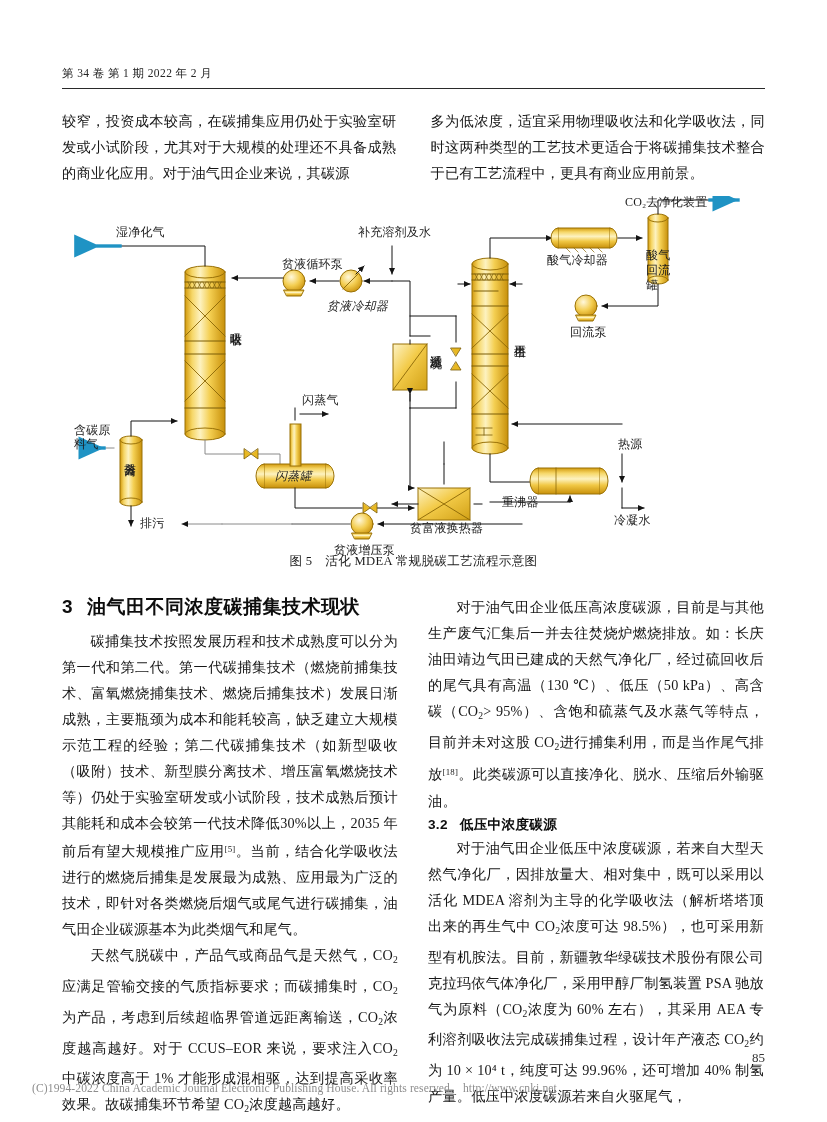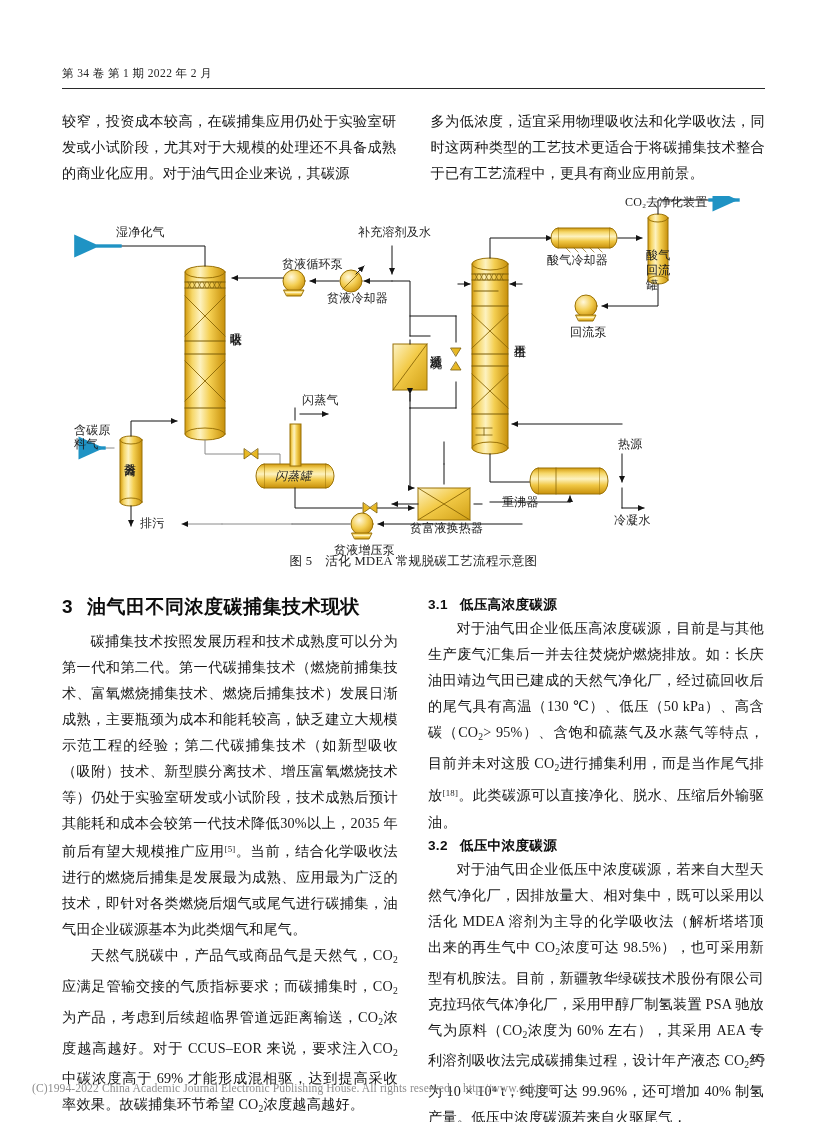--- a/index.html
+++ b/index.html
@@ -317,21 +317,21 @@
       </g>
     </svg>
 
     
     <span class="lbl" style="left:30px;top:30px;margin-left:24px;">湿净化气</span>
     <span class="lbl" style="left:12px;top:228px;width:40px;line-height:1.15;white-space:normal;">含碳原料气</span>
     <span class="lbl vert" style="left:62px;top:258px;">分离器</span>
     <span class="lbl" style="left:78px;top:322px;font-family:Liberation Mono, monospace;">排污</span>
     <span class="lbl vert" style="left:168px;top:128px;">吸收塔</span>
     <span class="lbl" style="left:220px;top:62px;text-align:center;">贫液循环泵</span>
-    <span class="lbl" style="left:265px;top:96px;">贫液冷却器</span>
+    <span class="lbl" style="left:265px;top:104px;font-style:italic;">贫液冷却器</span>
     <span class="lbl" style="left:296px;top:30px;">补充溶剂及水</span>
     <span class="lbl vert" style="left:368px;top:150px;">过滤系统</span>
     <span class="lbl" style="left:240px;top:198px;">闪蒸气</span>
     <span class="lbl" style="left:213px;top:274px;font-style:italic;">闪蒸罐</span>
     <span class="lbl" style="left:348px;top:326px;">贫富液换热器</span>
     <span class="lbl" style="left:272px;top:348px;">贫液增压泵</span>
     <span class="lbl vert" style="left:452px;top:140px;">再生塔</span>
     <span class="lbl" style="left:485px;top:58px;">酸气冷却器</span>
     <span class="lbl" style="left:584px;top:28px;width:26px;line-height:1.25;white-space:normal;margin-top:24px;">酸气回流罐</span>
     <span class="lbl" style="left:563px;top:0px;">CO₂去净化装置</span>
@@ -344,27 +344,24 @@
   <div class="figcap">图 5　活化 MDEA 常规脱碳工艺流程示意图</div>
 
   <div class="sec-h1">
     <span class="num">3</span><span>油气田不同浓度碳捕集技术现状</span>
   </div>
 
   <div class="bodycols">
 
     <div class="col left">
       <div class="ptext indent"><span>碳捕集技术按照发展历程和技术成熟度可以分为第一代和第二代。第一代碳捕集技术（燃烧前捕集技术、富氧燃烧捕集技术、燃烧后捕集技术）发展日渐成熟，主要瓶颈为成本和能耗较高，缺乏建立大规模示范工程的经验；第二代碳捕集技术（如新型吸收（吸附）技术、新型膜分离技术、增压富氧燃烧技术等）仍处于实验室研发或小试阶段，技术成熟后预计其能耗和成本会较第一代技术降低30%以上，2035 年前后有望大规模推广应用</span><sup>[5]</sup><span>。当前，结合化学吸收法进行的燃烧后捕集是发展最为成熟、应用最为广泛的技术，即针对各类燃烧后烟气或尾气进行碳捕集，油气田企业碳源基本为此类烟气和尾气。</span></div>
-      <div class="ptext indent"><span>天然气脱碳中，产品气或商品气是天然气，CO</span><sub>2</sub><span>应满足管输交接的气质指标要求；而碳捕集时，CO</span><sub>2</sub><span>为产品，考虑到后续超临界管道远距离输送，CO</span><sub>2</sub><span>浓度越高越好。对于 CCUS–EOR 来说，要求注入</span><span>CO</span><sub>2</sub><span>中碳浓度高于 69% 才能形成混相驱，达到提高采收率效果。故碳捕集环节希望 CO</span><sub>2</sub><span>浓度越高越好。</span></div>
+      <div class="ptext indent"><span>天然气脱碳中，产品气或商品气是天然气，CO</span><sub>2</sub><span>应满足管输交接的气质指标要求；而碳捕集时，CO</span><sub>2</sub><span>为产品，考虑到后续超临界管道远距离输送，CO</span><sub>2</sub><span>浓度越高越好。对于 CCUS–EOR 来说，要求注入</span><span>CO</span><sub>2</sub><span>中碳浓度高于 1% 才能形成混相驱，达到提高采收率效果。故碳捕集环节希望 CO</span><sub>2</sub><span>浓度越高越好。</span></div>
     </div>
 
     <div class="col right">
-      <div class="sub-h">
-        <span class="snum">3.1</span><span>低压高浓度碳源</span>
-      </div>
       <div class="ptext indent"><span>对于油气田企业低压高浓度碳源，目前是与其他生产废气汇集后一并去往焚烧炉燃烧排放。如：长庆油田靖边气田已建成的天然气净化厂，经过硫回收后的尾气具有高温（130 ℃）、低压（50 kPa）、高含碳（CO</span><sub>2</sub><span>&gt; 95%）、含饱和硫蒸气及水蒸气等特点，目前并未对这股 CO</span><sub>2</sub><span>进行捕集利用，而是当作尾气排放</span><sup>[18]</sup><span>。此类碳源可以直接净化、脱水、压缩后外输驱油。</span></div>
 
       <div class="sub-h">
         <span class="snum">3.2</span><span>低压中浓度碳源</span>
       </div>
       <div class="ptext indent"><span>对于油气田企业低压中浓度碳源，若来自大型天然气净化厂，因排放量大、相对集中，既可以采用以活化 MDEA 溶剂为主导的化学吸收法（解析塔塔顶出来的再生气中 CO</span><sub>2</sub><span>浓度可达 98.5%），也可采用新型有机胺法。目前，新疆敦华绿碳技术股份有限公司克拉玛依气体净化厂，采用甲醇厂制氢装置 PSA 驰放气为原料（CO</span><sub>2</sub><span>浓度为 60% 左右），其采用 AEA 专利溶剂吸收法完成碳捕集过程，设计年产液态 CO</span><sub>2</sub><span>约为 10 × 10⁴ t，纯度可达 99.96%，还可增加 40% 制氢产量。低压中浓度碳源若来自火驱尾气，</span></div>
     </div>
   </div>
 
   <div class="pagenum">85</div>

